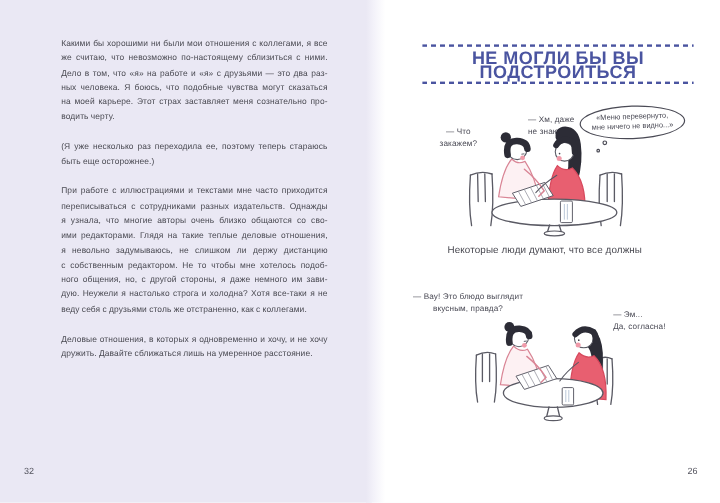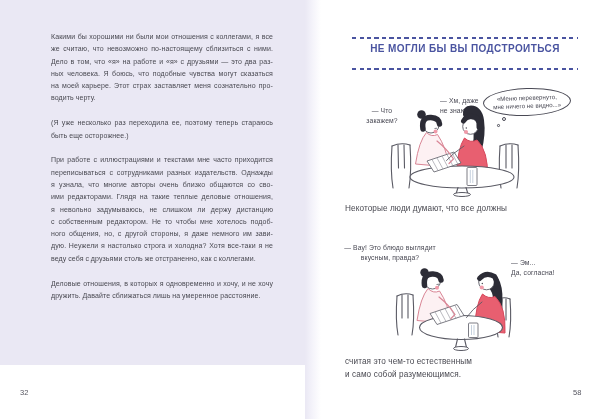--- a/index.html
+++ b/index.html
@@ -10,42 +10,42 @@
     --accent-red:#e85f70;
     --cheek-pink:#f09aa9;
     --outline:#5a5a64;
     --shirt-pink:#fdf1f3;
     --shirt-outline:#d98595;
   }
   *{margin:0;padding:0;box-sizing:border-box;}
   html,body{width:600px;height:419px;overflow:hidden;}
   body{font-family:"Liberation Sans",sans-serif;position:relative;background:#fff;}
   .spread{position:absolute;left:0;top:0;width:600px;height:419px;}
-  .page-left{position:absolute;left:0;top:0;width:310px;height:365px;background:var(--left-page-bg);}
+  .page-left{position:absolute;left:0;top:0;width:310px;height:419px;background:var(--left-page-bg);}
   .page-right{position:absolute;left:310px;top:0;width:290px;height:419px;background:var(--right-page-bg);}
   .gutter{position:absolute;left:305px;top:0;width:16px;height:419px;
           background:linear-gradient(to right,var(--left-page-bg),#f4f3fa 45%,#ffffff);}
   
   .body-text{position:absolute;left:51px;top:31px;width:222px;color:var(--body-text);
              font-size:7px;line-height:12.3px;letter-spacing:0.1px;word-spacing:-0.2px;}
   .para{margin-bottom:12.5px;}
   .pline{text-align:justify;text-align-last:justify;white-space:normal;}
   .plast{text-align-last:left;}
   .page-num{position:absolute;font-size:7.5px;color:#55555f;}
   .page-num-left{left:20px;top:388px;}
   .page-num-right{left:573px;top:388px;}
   
   .dashed-rule{position:absolute;height:2px;width:226px;left:352px;
     background:repeating-linear-gradient(90deg,var(--heading) 0 4px,transparent 4px 7.5px);}
   .rule-top{top:37px;}
   .rule-bottom{top:68px;}
   .chapter-title{position:absolute;left:352px;top:43px;width:226px;text-align:center;
-    color:var(--heading);font-weight:bold;font-size:10px;line-height:12px;letter-spacing:0.4px;}
-  
-  .caption{position:absolute;left:345px;width:256px;color:var(--body-text);
+    color:var(--heading);font-weight:bold;font-size:15px;line-height:12px;letter-spacing:0.4px;}
+  
+  .caption{position:absolute;left:326px;width:256px;text-align:center;color:var(--body-text);
     font-size:8.2px;line-height:12.5px;letter-spacing:0.1px;}
   .caption-mid{top:203px;}
   .caption-bottom{top:356px;}
   
   .speech{position:absolute;color:#4a4a55;font-size:6.8px;line-height:9.5px;letter-spacing:0.1px;}
   .s1-left{left:358px;top:106px;width:48px;text-align:center;}
   .s1-right{left:440px;top:96px;width:62px;text-align:left;}
   .s2-left{left:338px;top:243px;width:104px;text-align:center;}
   .s2-right{left:511px;top:258px;width:62px;text-align:left;}
   .thought-bubble{position:absolute;left:483px;top:88px;width:88px;height:28px;
@@ -245,19 +245,15 @@
     </g>
     <g>
       <rect x="85.5" y="67" width="9.5" height="14.5" rx="1" fill="#ffffff" style="stroke:var(--outline);stroke-width:0.8"></rect>
       <path d="M88.5 69 L88.5 79" stroke="#aebdd0" stroke-width="0.7" fill="none"></path>
       <path d="M91 69 L91 79" stroke="#aebdd0" stroke-width="0.7" fill="none"></path>
     </g>
     <path d="M56 41 Q66 49 72 58.5 L68 62.5" fill="none" style="stroke:var(--shirt-outline);stroke-width:1.2" stroke-linecap="round"></path>
     <path d="M99 46 Q89 53.5 83.5 61.5" fill="none" style="stroke:var(--outline);stroke-width:0.9" stroke-linecap="round"></path>
   </svg>
 
-  <div class="caption caption-bottom">
-    <div>считая это чем-то естественным</div>
-    <div>и само собой разумеющимся.</div>
-  </div>
-
-  <div class="page-num page-num-right">58</div>
+
+  <div class="page-num page-num-right">26</div>
 </div>
 
 </body></html>

